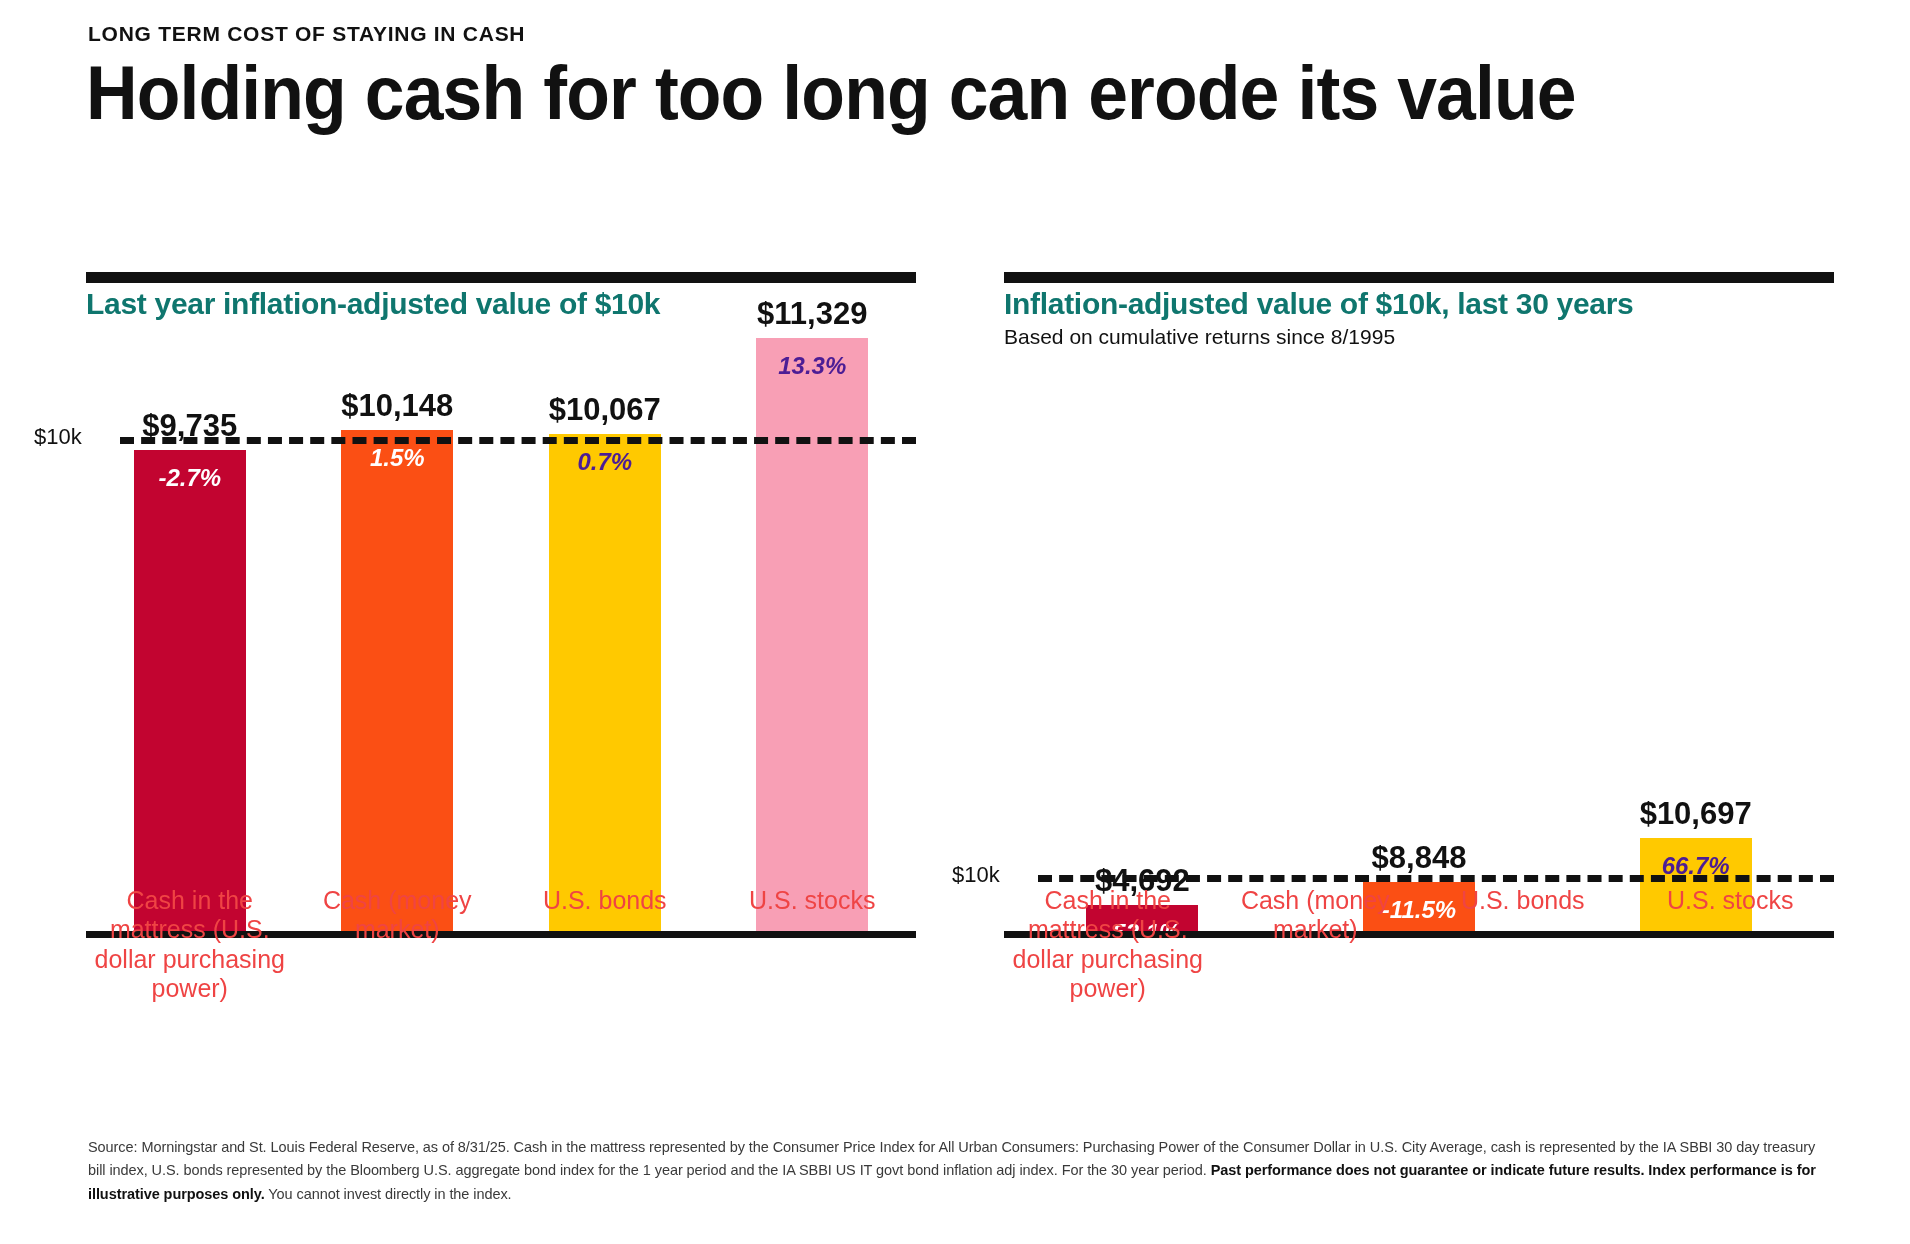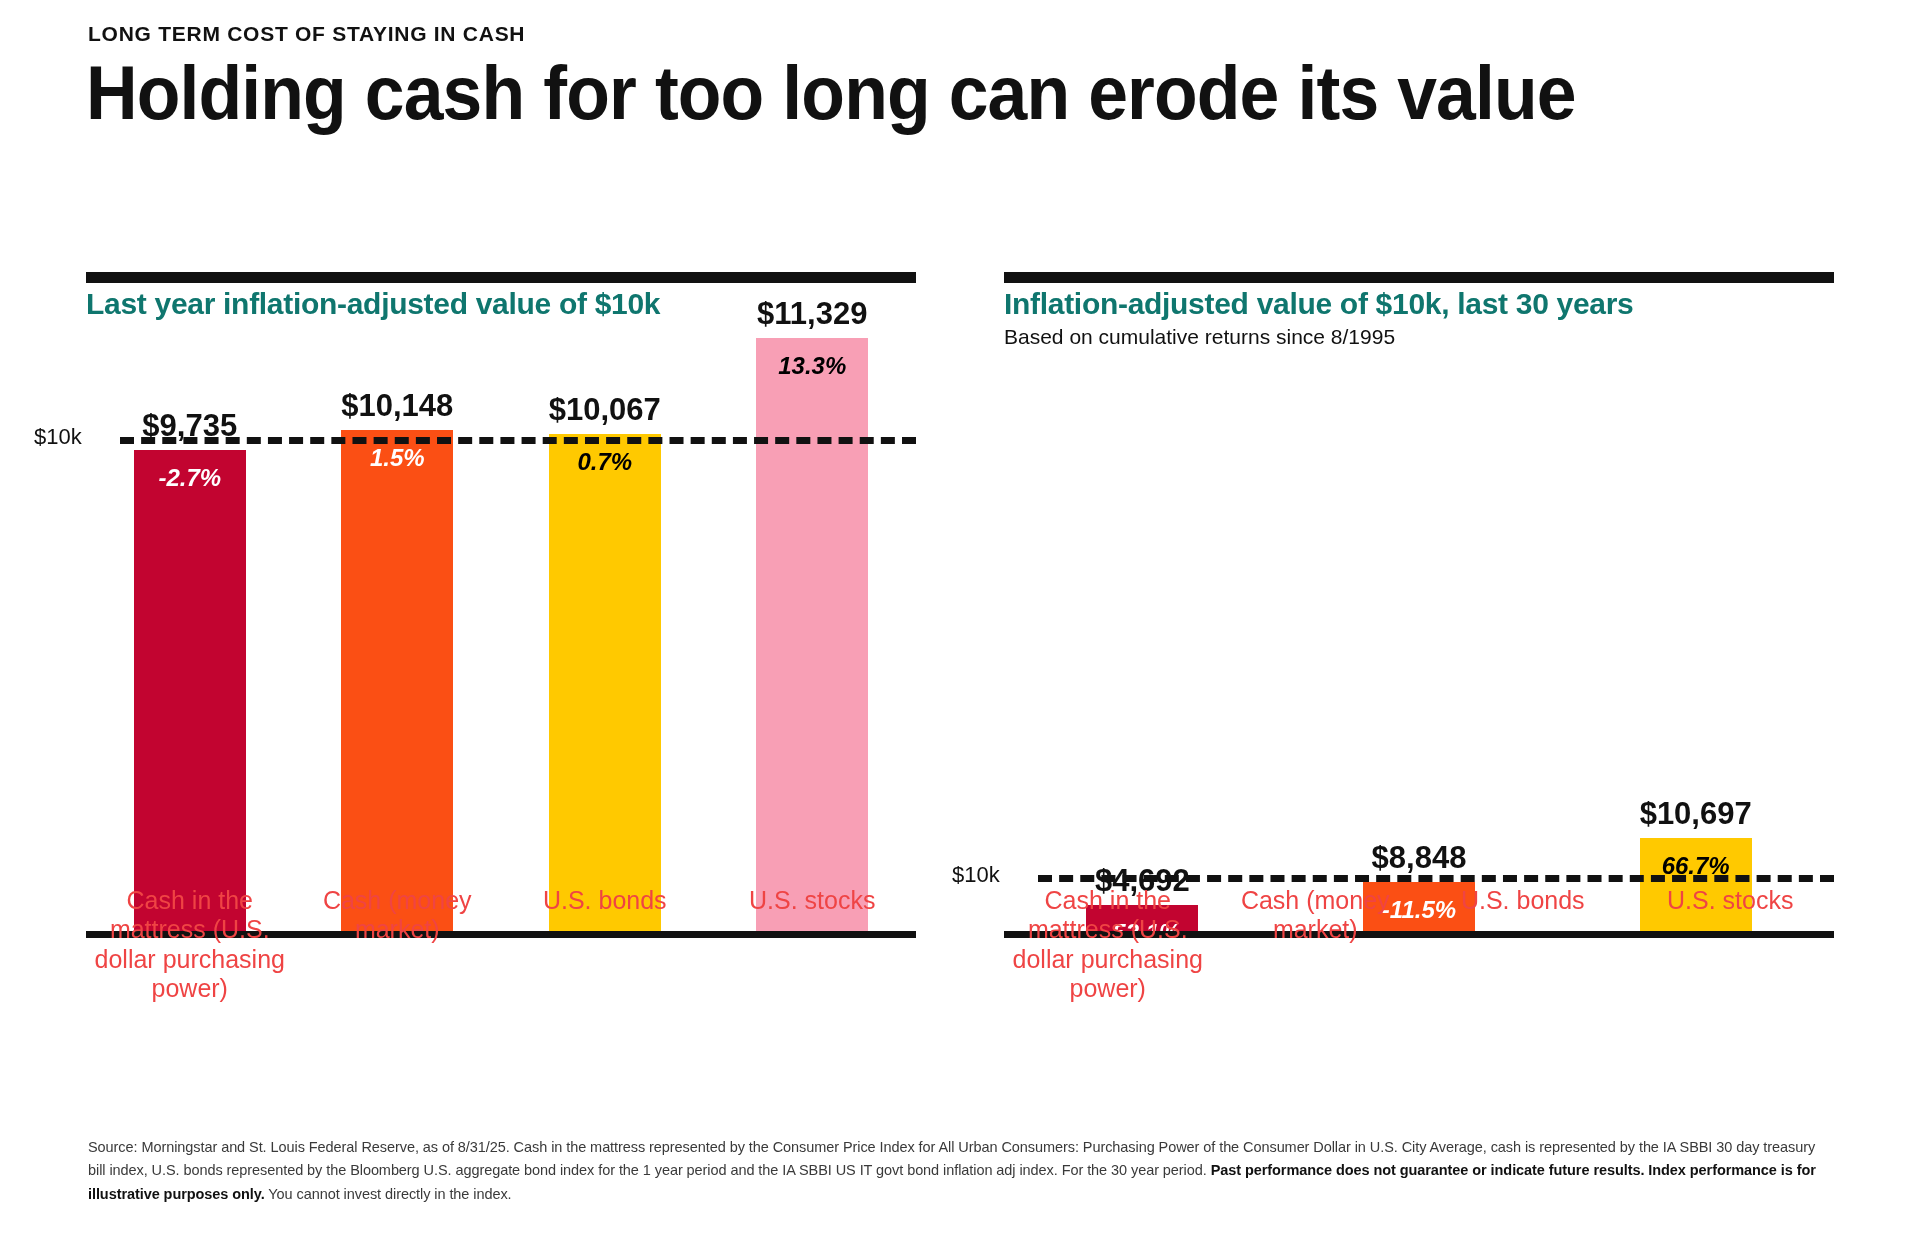--- a/index.html
+++ b/index.html
@@ -78,21 +78,21 @@
   .bar-value {
     position:absolute; bottom:100%; left:50%; transform:translateX(-50%);
     margin-bottom:6px;
     font-size:31px; font-weight:bold; color:#111; white-space:nowrap;
   }
   .bar-pct {
     position:absolute; top:14px; left:50%; transform:translateX(-50%);
     font-size:24px; font-style:italic; font-weight:bold; white-space:nowrap;
   }
   .pct-light { color:#ffffff; }
-  .pct-dark  { color:#000000;font-style:italic; }
+  .pct-dark  { color:#4c1d95;font-style:italic; }
 
   
   .cats {
     position:absolute; left:0; width:830px;
     display:flex; top:0;
   }
   .cat {
     flex:1 1 0; text-align:center;
     font-size:25px; line-height:1.17; color:#ef4444; font-weight:400;
     padding:0 4px;

